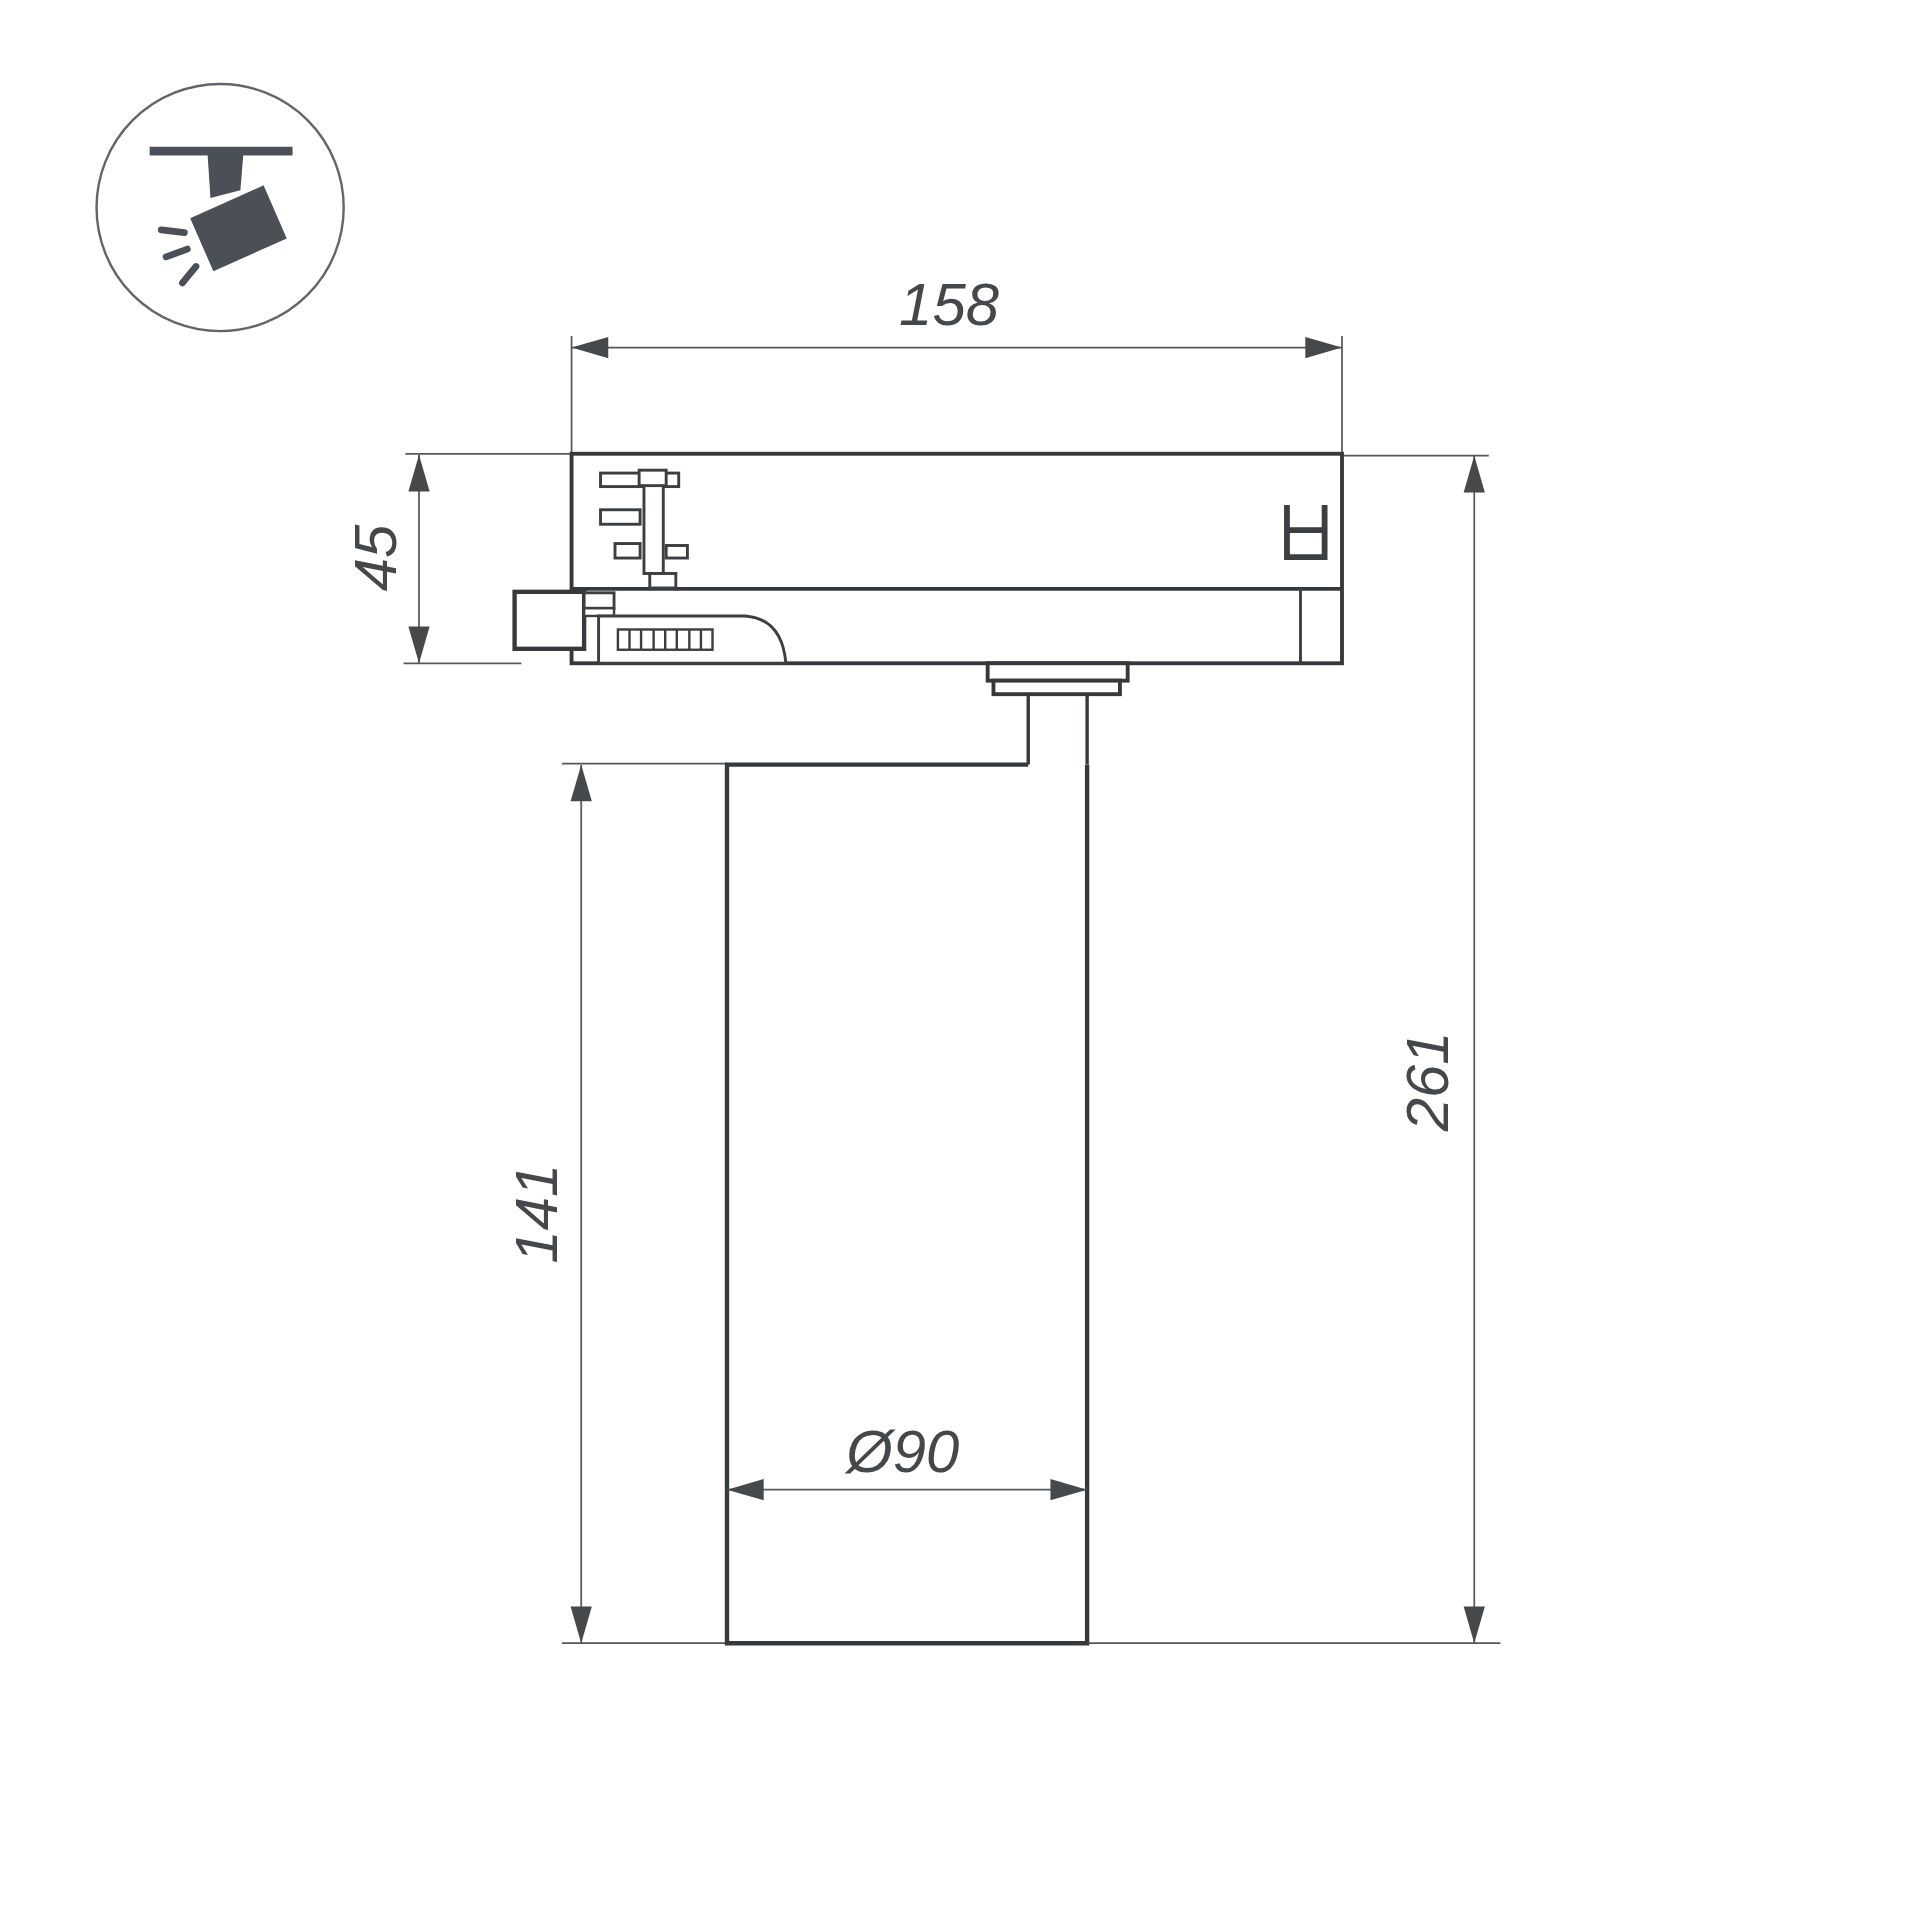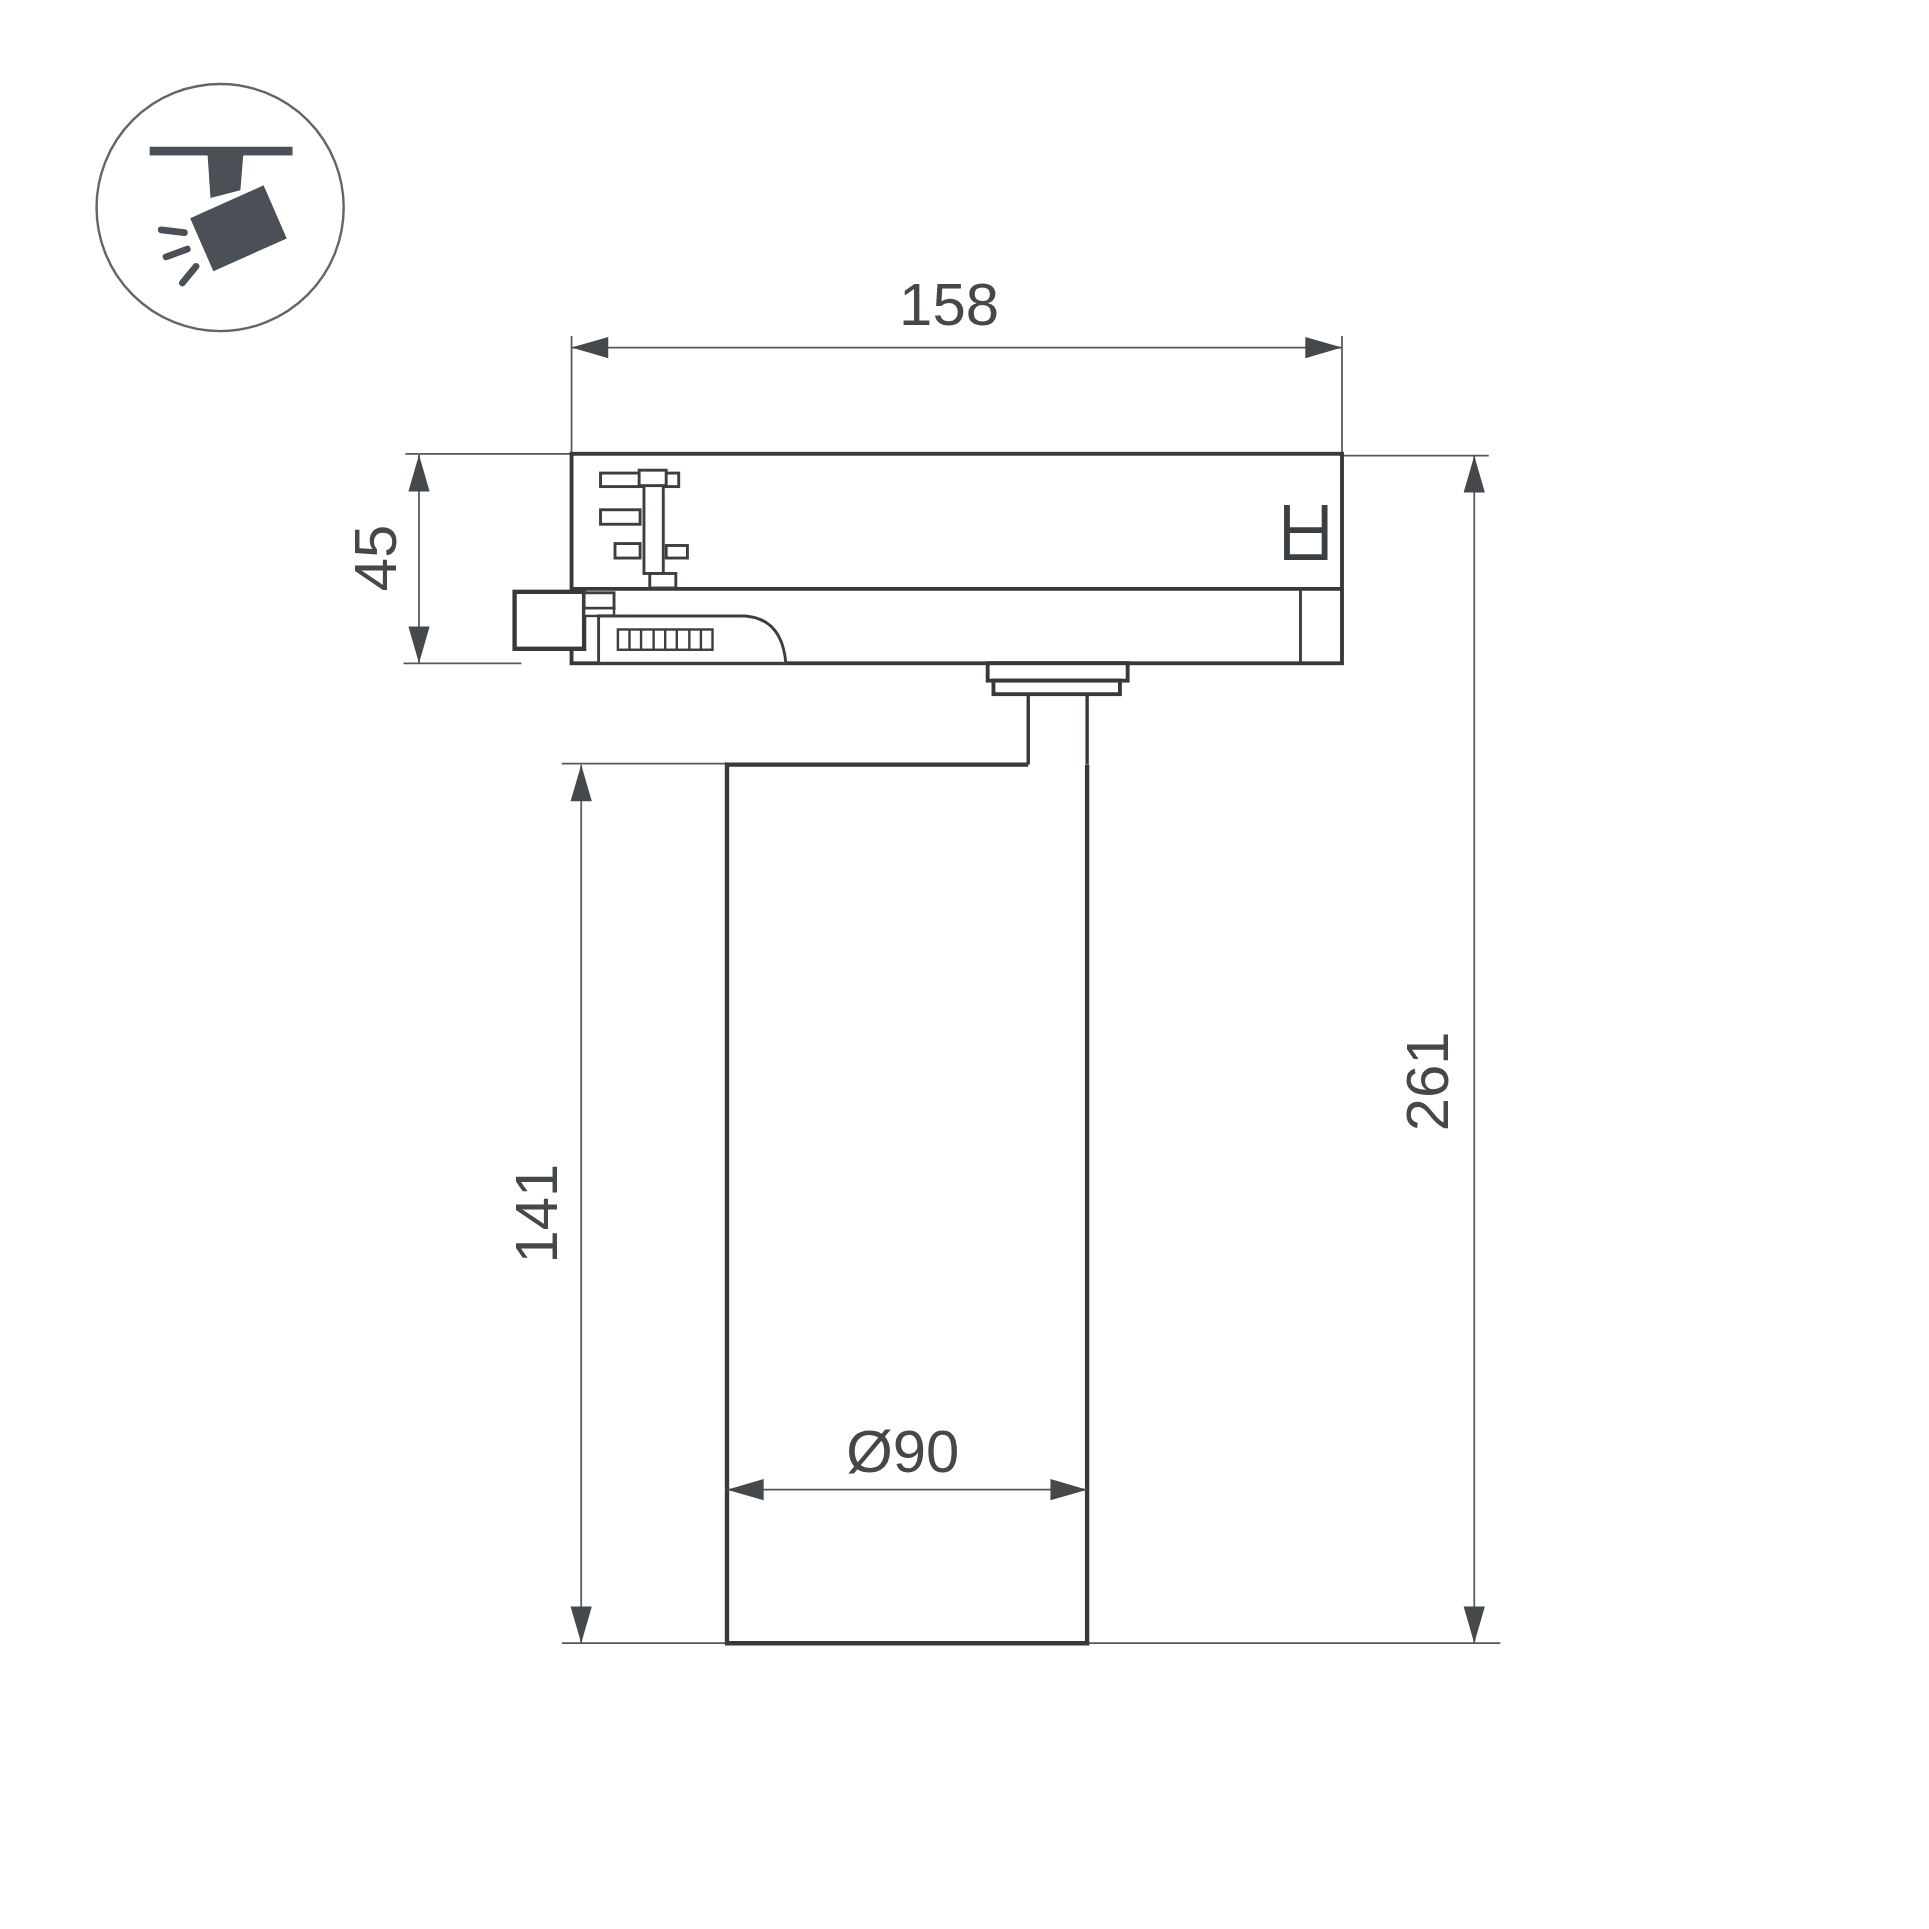--- a/index.html
+++ b/index.html
@@ -1,17 +1,17 @@
 <!DOCTYPE html>
 <html><head>
 <meta charset="utf-8">
 <style>
   html,body{margin:0;padding:0;background:#ffffff;}
   .page{position:relative;width:1929px;height:1929px;background:#ffffff;overflow:hidden;
-        font-family:"Liberation Sans","DejaVu Sans",sans-serif;}
+        font-family:"Liberation Sans","DejaVu Sans",sans-serif;font-style:italic;}
   svg{display:block;}
   text{font-family:"Liberation Sans","DejaVu Sans",sans-serif;font-weight:400;}
 </style>
 </head>
 <body>
 
 <div class="page">
 <svg width="1929" height="1929" viewBox="0 0 1998 1998">
 
   <g>

